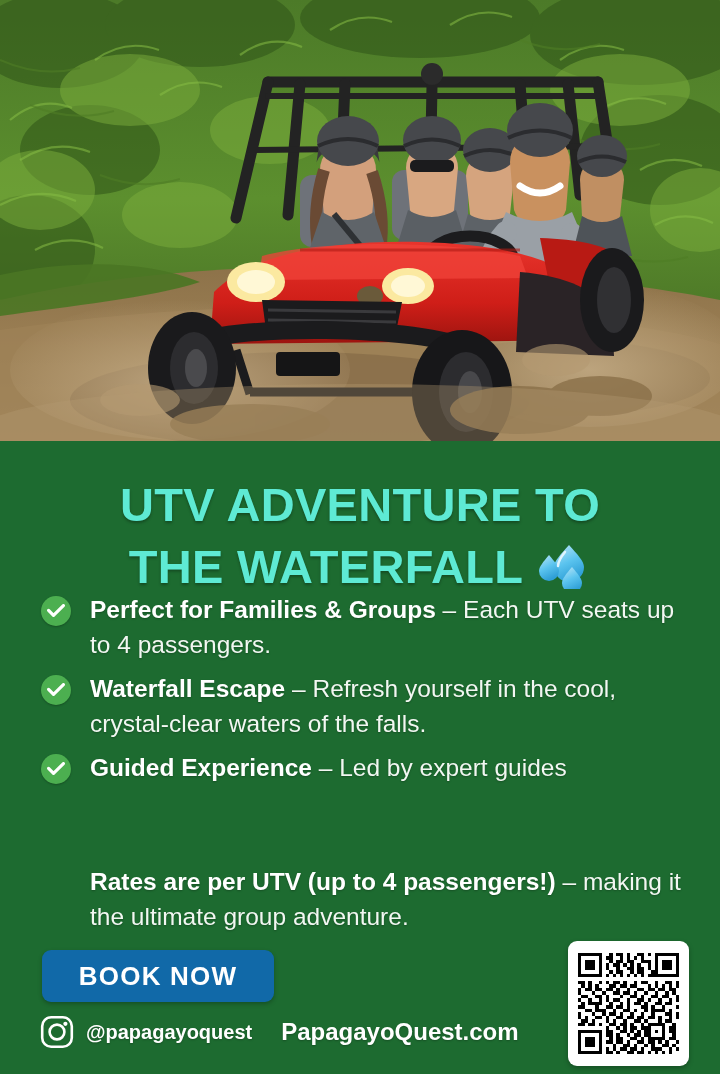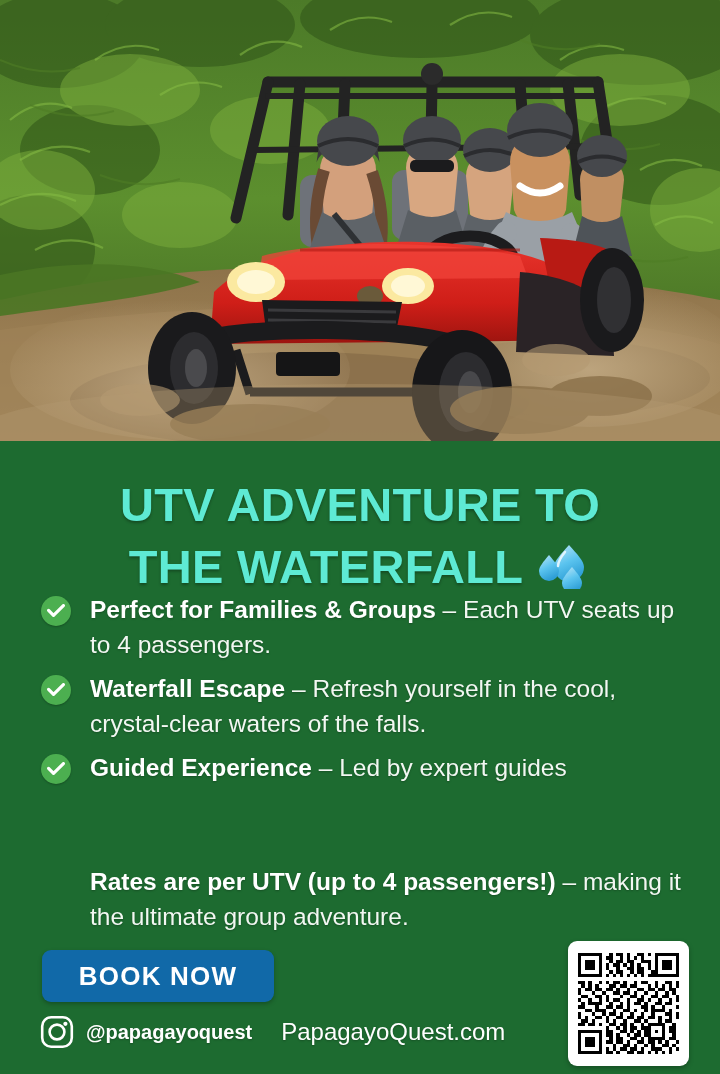--- a/index.html
+++ b/index.html
@@ -67,21 +67,21 @@
   }
 
   
   .social{position:absolute;left:40px;top:1015px;display:flex;align-items:center;}
   .ig-icon{width:34px;height:34px;margin-right:12px;flex:0 0 auto;}
   .handle{
     color:#ffffff;font-size:20px;font-weight:bold;
     text-shadow:0 1px 2px rgba(0,0,0,.25);
   }
   .site{
-    color:#ffffff;font-size:24px;font-weight:normal;margin-left:29px;
+    color:#ffffff;font-size:24px;font-weight:bold;margin-left:29px;
     text-shadow:0 1px 2px rgba(0,0,0,.25);
   }
 
   
   .qr-wrap{
     position:absolute;left:568px;top:941px;width:121px;height:125px;
     background:#ffffff;border-radius:9px;
     box-shadow:0 2px 5px rgba(0,0,0,.28);
     display:flex;align-items:center;justify-content:center;
   }

